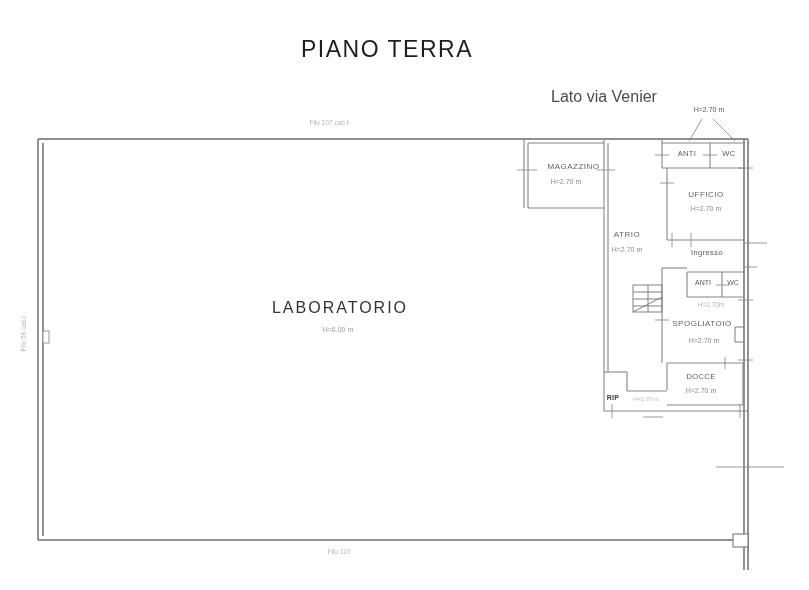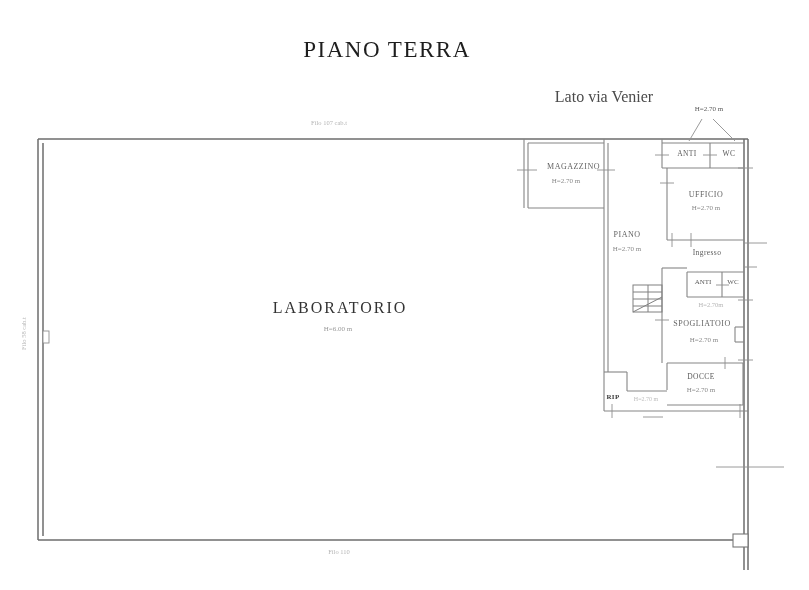--- a/index.html
+++ b/index.html
@@ -1,18 +1,18 @@
 <!DOCTYPE html>
 <html><head>
 <meta charset="utf-8">
 <style>
   html,body{margin:0;padding:0;background:#ffffff;}
   .canvas{
     position:relative;width:809px;height:590px;background:#ffffff;overflow:hidden;
-    font-family:Liberation Serif, serif;color:#3c3c3c;
+    font-family:Liberation Sans, sans-serif;color:#3c3c3c;
   }
   .plan-svg{position:absolute;left:0;top:0;}
   .plan-svg path, .plan-svg rect, .plan-svg line{fill:none;stroke:#7d7d7d;}
   .w2 path{stroke-width:1.5;stroke:#6d6d6d;}
   .w1 path{stroke-width:1.1;stroke:#858585;}
   .thin path{stroke-width:0.9;stroke:#8f8f8f;}
   .stair path, .stair rect{stroke-width:1;stroke:#808080;}
   .jbox rect{stroke-width:1.1;stroke:#777;fill:#ffffff;}
   .nub rect{stroke-width:0.9;stroke:#8f8f8f;fill:#ffffff;}
 
@@ -149,21 +149,21 @@
 
   <div class="lbl room8" style="left:566px;top:163px;padding-left:15px;">MAGAZZINO</div>
   <div class="lbl h7" style="left:566px;top:178px;">H=2.70 m</div>
 
   <div class="lbl room75" style="left:687px;top:150px;">ANTI</div>
   <div class="lbl room75" style="left:729px;top:150px;">WC</div>
 
   <div class="lbl room8" style="left:706px;top:191px;">UFFICIO</div>
   <div class="lbl h7" style="left:706px;top:205px;">H=2.70 m</div>
 
-  <div class="lbl room8" style="left:627px;top:231px;">PIANO</div>
+  <div class="lbl room8" style="left:627px;top:231px;">ATRIO</div>
   <div class="lbl h7" style="left:627px;top:246px;">H=2.70 m</div>
 
   <div class="lbl room75" style="left:707px;top:249px;">Ingresso</div>
 
   <div class="lbl note7" style="left:703px;top:279px;">ANTI</div>
   <div class="lbl note7" style="left:733px;top:279px;">WC</div>
   <div class="lbl faint" style="left:711px;top:301px;">H=2.70m</div>
 
   <div class="lbl room8" style="left:702px;top:320px;">SPOGLIATOIO</div>
   <div class="lbl h7" style="left:704px;top:337px;">H=2.70 m</div>

